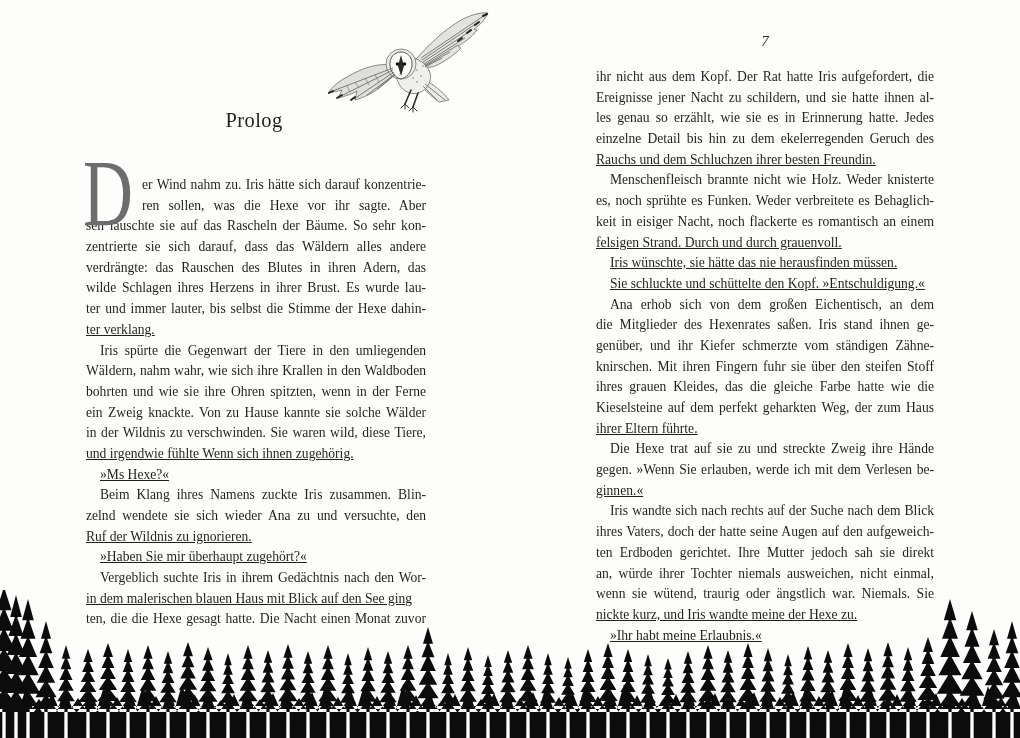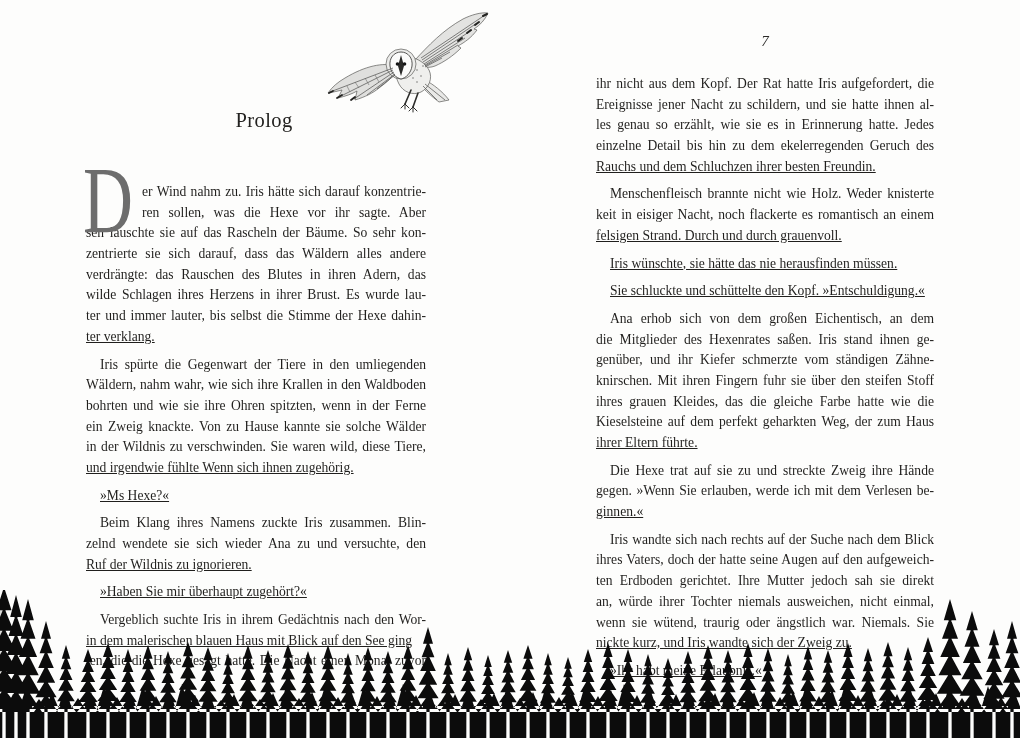--- a/index.html
+++ b/index.html
@@ -4,31 +4,31 @@
 <style>
   html,body{margin:0;padding:0;}
   body{
     width:1020px;height:738px;position:relative;overflow:hidden;
     background:#fdfdfc;
     font-family:"Liberation Serif","DejaVu Serif",serif;
   }
   .spread{position:absolute;inset:0;}
   .page-edge{position:absolute;left:0;top:606px;width:6px;height:72px;background:#dcdcda;}
   .heading{
-    position:absolute;left:94px;top:109px;width:340px;text-align:center;
+    position:absolute;left:84px;top:109px;width:340px;text-align:center;
     font-size:20.5px;letter-spacing:.4px;color:#232220;
   }
   .pageno{
     position:absolute;left:596px;top:33px;width:338px;text-align:center;
     font-style:italic;font-size:15px;color:#2a2927;
   }
   .column{position:absolute;color:#201f1d;font-size:13.6px;}
   #col-left{left:86px;top:175px;width:340px;}
   #col-right{left:596px;top:67px;width:338px;}
-  .para{position:relative;margin-top:7px;}
+  .para{position:relative;}
   .line{
     height:20.7px;line-height:20.7px;overflow:hidden;
     text-align:justify;text-align-last:justify;
   }
   .line.last{text-align-last:left;text-decoration:underline;}
   .line.indent{text-indent:14px;}
   .dropfloat{float:left;width:56px;height:41px;}
   .dropglyph{
     position:absolute;left:-3px;top:-18px;
     font-size:96px;line-height:.78;color:#6d6d6d;
@@ -159,20 +159,21 @@
   <div class="column" id="col-right">
       <div class="para">
         <div class="line">ihr nicht aus dem Kopf. Der Rat hatte Iris aufgefordert, die</div>
         <div class="line">Ereignisse jener Nacht zu schildern, und sie hatte ihnen al-</div>
         <div class="line">les genau so erzählt, wie sie es in Erinnerung hatte. Jedes</div>
         <div class="line">einzelne Detail bis hin zu dem ekelerregenden Geruch des</div>
         <div class="line last">Rauchs und dem Schluchzen ihrer besten Freundin.</div>
       </div>
       <div class="para">
         <div class="line indent">Menschenfleisch brannte nicht wie Holz. Weder knisterte</div>
+        <div class="line">es, noch sprühte es Funken. Weder verbreitete es Behaglich-</div>
         <div class="line">keit in eisiger Nacht, noch flackerte es romantisch an einem</div>
         <div class="line last">felsigen Strand. Durch und durch grauenvoll.</div>
       </div>
       <div class="para">
         <div class="line last indent">Iris wünschte, sie hätte das nie herausfinden müssen.</div>
       </div>
       <div class="para">
         <div class="line last indent">Sie schluckte und schüttelte den Kopf. »Entschuldigung.«</div>
       </div>
       <div class="para">
@@ -188,21 +189,21 @@
         <div class="line indent">Die Hexe trat auf sie zu und streckte Zweig ihre Hände ent-</div>
         <div class="line">gegen. »Wenn Sie erlauben, werde ich mit dem Verlesen be-</div>
         <div class="line last">ginnen.«</div>
       </div>
       <div class="para">
         <div class="line indent">Iris wandte sich nach rechts auf der Suche nach dem Blick</div>
         <div class="line">ihres Vaters, doch der hatte seine Augen auf den aufgeweich-</div>
         <div class="line">ten Erdboden gerichtet. Ihre Mutter jedoch sah sie direkt</div>
         <div class="line">an, würde ihrer Tochter niemals ausweichen, nicht einmal,</div>
         <div class="line">wenn sie wütend, traurig oder ängstlich war. Niemals. Sie</div>
-        <div class="line last">nickte kurz, und Iris wandte sich der Zweig zu.</div>
+        <div class="line last">nickte kurz, und Iris wandte meine der Hexe zu.</div>
       </div>
       <div class="para">
         <div class="line last indent">»Ihr habt meine Erlaubnis.«</div>
       </div>
     </div>
 
   <svg id="forest" viewBox="0 0 1020 148" preserveAspectRatio="none" aria-hidden="true">
     <path id="forest-path" fill="#0c0c0c" d="M0,116 H1020 V148 H0 Z M0,110 L-7,119 L7,119 Z M13,104 L6,119 L20,119 Z M26,98 L19,119 L33,119 Z M39,109 L32,119 L46,119 Z M52,103 L45,119 L59,119 Z M65,97 L58,119 L72,119 Z M78,108 L71,119 L85,119 Z M91,102 L84,119 L98,119 Z M104,96 L97,119 L111,119 Z M117,107 L110,119 L124,119 Z M130,101 L123,119 L137,119 Z M143,95 L136,119 L150,119 Z M156,106 L149,119 L163,119 Z M169,100 L162,119 L176,119 Z M182,94 L175,119 L189,119 Z M195,105 L188,119 L202,119 Z M208,99 L201,119 L215,119 Z M221,110 L214,119 L228,119 Z M234,104 L227,119 L241,119 Z M247,98 L240,119 L254,119 Z M260,109 L253,119 L267,119 Z M273,103 L266,119 L280,119 Z M286,97 L279,119 L293,119 Z M299,108 L292,119 L306,119 Z M312,102 L305,119 L319,119 Z M325,96 L318,119 L332,119 Z M338,107 L331,119 L345,119 Z M351,101 L344,119 L358,119 Z M364,95 L357,119 L371,119 Z M377,106 L370,119 L384,119 Z M390,100 L383,119 L397,119 Z M403,94 L396,119 L410,119 Z M416,105 L409,119 L423,119 Z M429,99 L422,119 L436,119 Z M442,110 L435,119 L449,119 Z M455,104 L448,119 L462,119 Z M468,98 L461,119 L475,119 Z M481,109 L474,119 L488,119 Z M494,103 L487,119 L501,119 Z M507,97 L500,119 L514,119 Z M520,108 L513,119 L527,119 Z M533,102 L526,119 L540,119 Z M546,96 L539,119 L553,119 Z M559,107 L552,119 L566,119 Z M572,101 L565,119 L579,119 Z M585,95 L578,119 L592,119 Z M598,106 L591,119 L605,119 Z M611,100 L604,119 L618,119 Z M624,94 L617,119 L631,119 Z M637,105 L630,119 L644,119 Z M650,99 L643,119 L657,119 Z M663,110 L656,119 L670,119 Z M676,104 L669,119 L683,119 Z M689,98 L682,119 L696,119 Z M702,109 L695,119 L709,119 Z M715,103 L708,119 L722,119 Z M728,97 L721,119 L735,119 Z M741,108 L734,119 L748,119 Z M754,102 L747,119 L761,119 Z M767,96 L760,119 L774,119 Z M780,107 L773,119 L787,119 Z M793,101 L786,119 L800,119 Z M806,95 L799,119 L813,119 Z M819,106 L812,119 L826,119 Z M832,100 L825,119 L839,119 Z M845,94 L838,119 L852,119 Z M858,105 L851,119 L865,119 Z M871,99 L864,119 L878,119 Z M884,110 L877,119 L891,119 Z M897,104 L890,119 L904,119 Z M910,98 L903,119 L917,119 Z M923,109 L916,119 L930,119 Z M936,103 L929,119 L943,119 Z M949,97 L942,119 L956,119 Z M962,108 L955,119 L969,119 Z M975,102 L968,119 L982,119 Z M988,96 L981,119 L995,119 Z M1001,107 L994,119 L1008,119 Z M1014,101 L1007,119 L1021,119 Z M4,-3.0 L-3.5,20.3 L11.5,20.3 Z M4,17.3 L-5.6,40.7 L13.6,40.7 Z M4,37.7 L-7.7,61.0 L15.7,61.0 Z M4,58.0 L-9.8,81.3 L17.8,81.3 Z M4,78.3 L-11.9,101.7 L19.9,101.7 Z M4,98.7 L-14.0,122.0 L22.0,122.0 Z M2.6,3 L2.3,148 L5.7,148 L5.4,3 Z M16,5.0 L10.2,27.0 L21.8,27.0 Z M16,24.0 L8.5,46.0 L23.5,46.0 Z M16,43.0 L6.9,65.0 L25.1,65.0 Z M16,62.0 L5.3,84.0 L26.7,84.0 Z M16,81.0 L3.6,103.0 L28.4,103.0 Z M16,100.0 L2.0,122.0 L30.0,122.0 Z M14.6,11 L14.3,148 L17.7,148 L17.4,11 Z M28,9.0 L22.2,30.3 L33.8,30.3 Z M28,27.3 L20.5,48.7 L35.5,48.7 Z M28,45.7 L18.9,67.0 L37.1,67.0 Z M28,64.0 L17.3,85.3 L38.7,85.3 Z M28,82.3 L15.6,103.7 L40.4,103.7 Z M28,100.7 L14.0,122.0 L42.0,122.0 Z M26.6,15 L26.3,148 L29.7,148 L29.4,15 Z M46,31.0 L41.0,48.7 L51.0,48.7 Z M46,45.7 L39.6,63.3 L52.4,63.3 Z M46,60.3 L38.2,78.0 L53.8,78.0 Z M46,75.0 L36.8,92.7 L55.2,92.7 Z M46,89.7 L35.4,107.3 L56.6,107.3 Z M46,104.3 L34.0,122.0 L58.0,122.0 Z M44.6,37 L44.3,148 L47.7,148 L47.4,37 Z M66,55.0 L61.8,68.7 L70.2,68.7 Z M66,65.7 L60.7,79.3 L71.3,79.3 Z M66,76.3 L59.5,90.0 L72.5,90.0 Z M66,87.0 L58.3,100.7 L73.7,100.7 Z M66,97.7 L57.2,111.3 L74.8,111.3 Z M66,108.3 L56.0,122.0 L76.0,122.0 Z M64.6,61 L64.3,148 L67.7,148 L67.4,61 Z M88,59.0 L83.4,72.0 L92.6,72.0 Z M88,69.0 L82.1,82.0 L93.9,82.0 Z M88,79.0 L80.8,92.0 L95.2,92.0 Z M88,89.0 L79.6,102.0 L96.4,102.0 Z M88,99.0 L78.3,112.0 L97.7,112.0 Z M88,109.0 L77.0,122.0 L99.0,122.0 Z M86.6,65 L86.3,148 L89.7,148 L89.4,65 Z M108,53.0 L103.0,67.0 L113.0,67.0 Z M108,64.0 L101.6,78.0 L114.4,78.0 Z M108,75.0 L100.2,89.0 L115.8,89.0 Z M108,86.0 L98.8,100.0 L117.2,100.0 Z M108,97.0 L97.4,111.0 L118.6,111.0 Z M108,108.0 L96.0,122.0 L120.0,122.0 Z M106.6,59 L106.3,148 L109.7,148 L109.4,59 Z M128,59.0 L123.8,72.0 L132.2,72.0 Z M128,69.0 L122.7,82.0 L133.3,82.0 Z M128,79.0 L121.5,92.0 L134.5,92.0 Z M128,89.0 L120.3,102.0 L135.7,102.0 Z M128,99.0 L119.2,112.0 L136.8,112.0 Z M128,109.0 L118.0,122.0 L138.0,122.0 Z M126.6,65 L126.3,148 L129.7,148 L129.4,65 Z M148,55.0 L143.4,68.7 L152.6,68.7 Z M148,65.7 L142.1,79.3 L153.9,79.3 Z M148,76.3 L140.8,90.0 L155.2,90.0 Z M148,87.0 L139.6,100.7 L156.4,100.7 Z M148,97.7 L138.3,111.3 L157.7,111.3 Z M148,108.3 L137.0,122.0 L159.0,122.0 Z M146.6,61 L146.3,148 L149.7,148 L149.4,61 Z M168,61.0 L163.8,73.7 L172.2,73.7 Z M168,70.7 L162.7,83.3 L173.3,83.3 Z M168,80.3 L161.5,93.0 L174.5,93.0 Z M168,90.0 L160.3,102.7 L175.7,102.7 Z M168,99.7 L159.2,112.3 L176.8,112.3 Z M168,109.3 L158.0,122.0 L178.0,122.0 Z M166.6,67 L166.3,148 L169.7,148 L169.4,67 Z M188,52.0 L183.0,66.2 L193.0,66.2 Z M188,63.2 L181.6,77.3 L194.4,77.3 Z M188,74.3 L180.2,88.5 L195.8,88.5 Z M188,85.5 L178.8,99.7 L197.2,99.7 Z M188,96.7 L177.4,110.8 L198.6,110.8 Z M188,107.8 L176.0,122.0 L200.0,122.0 Z M186.6,58 L186.3,148 L189.7,148 L189.4,58 Z M208,57.0 L203.4,70.3 L212.6,70.3 Z M208,67.3 L202.1,80.7 L213.9,80.7 Z M208,77.7 L200.8,91.0 L215.2,91.0 Z M208,88.0 L199.6,101.3 L216.4,101.3 Z M208,98.3 L198.3,111.7 L217.7,111.7 Z M208,108.7 L197.0,122.0 L219.0,122.0 Z M206.6,63 L206.3,148 L209.7,148 L209.4,63 Z M228,63.0 L224.3,75.3 L231.8,75.3 Z M228,72.3 L223.2,84.7 L232.8,84.7 Z M228,81.7 L222.2,94.0 L233.8,94.0 Z M228,91.0 L221.1,103.3 L234.9,103.3 Z M228,100.3 L220.1,112.7 L235.9,112.7 Z M228,109.7 L219.0,122.0 L237.0,122.0 Z M226.6,69 L226.3,148 L229.7,148 L229.4,69 Z M248,55.0 L243.4,68.7 L252.6,68.7 Z M248,65.7 L242.1,79.3 L253.9,79.3 Z M248,76.3 L240.8,90.0 L255.2,90.0 Z M248,87.0 L239.6,100.7 L256.4,100.7 Z M248,97.7 L238.3,111.3 L257.7,111.3 Z M248,108.3 L237.0,122.0 L259.0,122.0 Z M246.6,61 L246.3,148 L249.7,148 L249.4,61 Z M268,60.0 L263.8,72.8 L272.2,72.8 Z M268,69.8 L262.7,82.7 L273.3,82.7 Z M268,79.7 L261.5,92.5 L274.5,92.5 Z M268,89.5 L260.3,102.3 L275.7,102.3 Z M268,99.3 L259.2,112.2 L276.8,112.2 Z M268,109.2 L258.0,122.0 L278.0,122.0 Z M266.6,66 L266.3,148 L269.7,148 L269.4,66 Z M288,54.0 L283.4,67.8 L292.6,67.8 Z M288,64.8 L282.1,78.7 L293.9,78.7 Z M288,75.7 L280.9,89.5 L295.1,89.5 Z M288,86.5 L279.6,100.3 L296.4,100.3 Z M288,97.3 L278.3,111.2 L297.7,111.2 Z M288,108.2 L277.0,122.0 L299.0,122.0 Z M286.6,60 L286.3,148 L289.7,148 L289.4,60 Z M308,61.0 L303.8,73.7 L312.2,73.7 Z M308,70.7 L302.7,83.3 L313.3,83.3 Z M308,80.3 L301.5,93.0 L314.5,93.0 Z M308,90.0 L300.3,102.7 L315.7,102.7 Z M308,99.7 L299.2,112.3 L316.8,112.3 Z M308,109.3 L298.0,122.0 L318.0,122.0 Z M306.6,67 L306.3,148 L309.7,148 L309.4,67 Z M328,55.0 L323.4,68.7 L332.6,68.7 Z M328,65.7 L322.1,79.3 L333.9,79.3 Z M328,76.3 L320.9,90.0 L335.1,90.0 Z M328,87.0 L319.6,100.7 L336.4,100.7 Z M328,97.7 L318.3,111.3 L337.7,111.3 Z M328,108.3 L317.0,122.0 L339.0,122.0 Z M326.6,61 L326.3,148 L329.7,148 L329.4,61 Z M348,63.0 L344.3,75.3 L351.8,75.3 Z M348,72.3 L343.2,84.7 L352.8,84.7 Z M348,81.7 L342.1,94.0 L353.9,94.0 Z M348,91.0 L341.1,103.3 L354.9,103.3 Z M348,100.3 L340.1,112.7 L355.9,112.7 Z M348,109.7 L339.0,122.0 L357.0,122.0 Z M346.6,69 L346.3,148 L349.7,148 L349.4,69 Z M368,57.0 L363.8,70.3 L372.2,70.3 Z M368,67.3 L362.7,80.7 L373.3,80.7 Z M368,77.7 L361.5,91.0 L374.5,91.0 Z M368,88.0 L360.3,101.3 L375.7,101.3 Z M368,98.3 L359.2,111.7 L376.8,111.7 Z M368,108.7 L358.0,122.0 L378.0,122.0 Z M366.6,63 L366.3,148 L369.7,148 L369.4,63 Z M388,61.0 L383.8,73.7 L392.2,73.7 Z M388,70.7 L382.7,83.3 L393.3,83.3 Z M388,80.3 L381.5,93.0 L394.5,93.0 Z M388,90.0 L380.3,102.7 L395.7,102.7 Z M388,99.7 L379.2,112.3 L396.8,112.3 Z M388,109.3 L378.0,122.0 L398.0,122.0 Z M386.6,67 L386.3,148 L389.7,148 L389.4,67 Z M408,55.0 L403.4,68.7 L412.6,68.7 Z M408,65.7 L402.1,79.3 L413.9,79.3 Z M408,76.3 L400.9,90.0 L415.1,90.0 Z M408,87.0 L399.6,100.7 L416.4,100.7 Z M408,97.7 L398.3,111.3 L417.7,111.3 Z M408,108.3 L397.0,122.0 L419.0,122.0 Z M406.6,61 L406.3,148 L409.7,148 L409.4,61 Z M428,37.0 L423.0,53.7 L433.0,53.7 Z M428,50.7 L421.6,67.3 L434.4,67.3 Z M428,64.3 L420.2,81.0 L435.8,81.0 Z M428,78.0 L418.8,94.7 L437.2,94.7 Z M428,91.7 L417.4,108.3 L438.6,108.3 Z M428,105.3 L416.0,122.0 L440.0,122.0 Z M426.6,43 L426.3,148 L429.7,148 L429.4,43 Z M448,63.0 L444.3,75.3 L451.8,75.3 Z M448,72.3 L443.2,84.7 L452.8,84.7 Z M448,81.7 L442.1,94.0 L453.9,94.0 Z M448,91.0 L441.1,103.3 L454.9,103.3 Z M448,100.3 L440.1,112.7 L455.9,112.7 Z M448,109.7 L439.0,122.0 L457.0,122.0 Z M446.6,69 L446.3,148 L449.7,148 L449.4,69 Z M468,57.0 L463.8,70.3 L472.2,70.3 Z M468,67.3 L462.7,80.7 L473.3,80.7 Z M468,77.7 L461.5,91.0 L474.5,91.0 Z M468,88.0 L460.3,101.3 L475.7,101.3 Z M468,98.3 L459.2,111.7 L476.8,111.7 Z M468,108.7 L458.0,122.0 L478.0,122.0 Z M466.6,63 L466.3,148 L469.7,148 L469.4,63 Z M488,65.0 L484.3,77.0 L491.8,77.0 Z M488,74.0 L483.2,86.0 L492.8,86.0 Z M488,83.0 L482.1,95.0 L493.9,95.0 Z M488,92.0 L481.1,104.0 L494.9,104.0 Z M488,101.0 L480.1,113.0 L495.9,113.0 Z M488,110.0 L479.0,122.0 L497.0,122.0 Z M486.6,71 L486.3,148 L489.7,148 L489.4,71 Z M508,60.0 L503.8,72.8 L512.2,72.8 Z M508,69.8 L502.7,82.7 L513.3,82.7 Z M508,79.7 L501.5,92.5 L514.5,92.5 Z M508,89.5 L500.3,102.3 L515.7,102.3 Z M508,99.3 L499.2,112.2 L516.8,112.2 Z M508,109.2 L498.0,122.0 L518.0,122.0 Z M506.6,66 L506.3,148 L509.7,148 L509.4,66 Z M528,55.0 L523.4,68.7 L532.6,68.7 Z M528,65.7 L522.1,79.3 L533.9,79.3 Z M528,76.3 L520.9,90.0 L535.1,90.0 Z M528,87.0 L519.6,100.7 L536.4,100.7 Z M528,97.7 L518.3,111.3 L537.7,111.3 Z M528,108.3 L517.0,122.0 L539.0,122.0 Z M526.6,61 L526.3,148 L529.7,148 L529.4,61 Z M548,63.0 L544.3,75.3 L551.8,75.3 Z M548,72.3 L543.2,84.7 L552.8,84.7 Z M548,81.7 L542.1,94.0 L553.9,94.0 Z M548,91.0 L541.1,103.3 L554.9,103.3 Z M548,100.3 L540.0,112.7 L556.0,112.7 Z M548,109.7 L539.0,122.0 L557.0,122.0 Z M546.6,69 L546.3,148 L549.7,148 L549.4,69 Z M568,67.0 L564.3,78.7 L571.8,78.7 Z M568,75.7 L563.2,87.3 L572.8,87.3 Z M568,84.3 L562.1,96.0 L573.9,96.0 Z M568,93.0 L561.1,104.7 L574.9,104.7 Z M568,101.7 L560.0,113.3 L576.0,113.3 Z M568,110.3 L559.0,122.0 L577.0,122.0 Z M566.6,73 L566.3,148 L569.7,148 L569.4,73 Z M588,59.0 L583.8,72.0 L592.2,72.0 Z M588,69.0 L582.7,82.0 L593.3,82.0 Z M588,79.0 L581.5,92.0 L594.5,92.0 Z M588,89.0 L580.3,102.0 L595.7,102.0 Z M588,99.0 L579.2,112.0 L596.8,112.0 Z M588,109.0 L578.0,122.0 L598.0,122.0 Z M586.6,65 L586.3,148 L589.7,148 L589.4,65 Z M608,53.0 L603.4,67.0 L612.6,67.0 Z M608,64.0 L602.1,78.0 L613.9,78.0 Z M608,75.0 L600.9,89.0 L615.1,89.0 Z M608,86.0 L599.6,100.0 L616.4,100.0 Z M608,97.0 L598.3,111.0 L617.7,111.0 Z M608,108.0 L597.0,122.0 L619.0,122.0 Z M606.6,59 L606.3,148 L609.7,148 L609.4,59 Z M628,59.0 L623.8,72.0 L632.2,72.0 Z M628,69.0 L622.7,82.0 L633.3,82.0 Z M628,79.0 L621.5,92.0 L634.5,92.0 Z M628,89.0 L620.3,102.0 L635.7,102.0 Z M628,99.0 L619.2,112.0 L636.8,112.0 Z M628,109.0 L618.0,122.0 L638.0,122.0 Z M626.6,65 L626.3,148 L629.7,148 L629.4,65 Z M648,64.0 L644.3,76.2 L651.8,76.2 Z M648,73.2 L643.2,85.3 L652.8,85.3 Z M648,82.3 L642.1,94.5 L653.9,94.5 Z M648,91.5 L641.1,103.7 L654.9,103.7 Z M648,100.7 L640.0,112.8 L656.0,112.8 Z M648,109.8 L639.0,122.0 L657.0,122.0 Z M646.6,70 L646.3,148 L649.7,148 L649.4,70 Z M668,68.0 L664.3,79.5 L671.8,79.5 Z M668,76.5 L663.2,88.0 L672.8,88.0 Z M668,85.0 L662.1,96.5 L673.9,96.5 Z M668,93.5 L661.1,105.0 L674.9,105.0 Z M668,102.0 L660.0,113.5 L676.0,113.5 Z M668,110.5 L659.0,122.0 L677.0,122.0 Z M666.6,74 L666.3,148 L669.7,148 L669.4,74 Z M688,61.0 L683.8,73.7 L692.2,73.7 Z M688,70.7 L682.7,83.3 L693.3,83.3 Z M688,80.3 L681.5,93.0 L694.5,93.0 Z M688,90.0 L680.3,102.7 L695.7,102.7 Z M688,99.7 L679.2,112.3 L696.8,112.3 Z M688,109.3 L678.0,122.0 L698.0,122.0 Z M686.6,67 L686.3,148 L689.7,148 L689.4,67 Z M708,55.0 L703.4,68.7 L712.6,68.7 Z M708,65.7 L702.1,79.3 L713.9,79.3 Z M708,76.3 L700.9,90.0 L715.1,90.0 Z M708,87.0 L699.6,100.7 L716.4,100.7 Z M708,97.7 L698.3,111.3 L717.7,111.3 Z M708,108.3 L697.0,122.0 L719.0,122.0 Z M706.6,61 L706.3,148 L709.7,148 L709.4,61 Z M728,60.0 L723.8,72.8 L732.2,72.8 Z M728,69.8 L722.7,82.7 L733.3,82.7 Z M728,79.7 L721.5,92.5 L734.5,92.5 Z M728,89.5 L720.3,102.3 L735.7,102.3 Z M728,99.3 L719.2,112.2 L736.8,112.2 Z M728,109.2 L718.0,122.0 L738.0,122.0 Z M726.6,66 L726.3,148 L729.7,148 L729.4,66 Z M748,53.0 L743.4,67.0 L752.6,67.0 Z M748,64.0 L742.1,78.0 L753.9,78.0 Z M748,75.0 L740.9,89.0 L755.1,89.0 Z M748,86.0 L739.6,100.0 L756.4,100.0 Z M748,97.0 L738.3,111.0 L757.7,111.0 Z M748,108.0 L737.0,122.0 L759.0,122.0 Z M746.6,59 L746.3,148 L749.7,148 L749.4,59 Z M768,58.0 L763.8,71.2 L772.2,71.2 Z M768,68.2 L762.7,81.3 L773.3,81.3 Z M768,78.3 L761.5,91.5 L774.5,91.5 Z M768,88.5 L760.3,101.7 L775.7,101.7 Z M768,98.7 L759.2,111.8 L776.8,111.8 Z M768,108.8 L758.0,122.0 L778.0,122.0 Z M766.6,64 L766.3,148 L769.7,148 L769.4,64 Z M788,64.0 L784.3,76.2 L791.8,76.2 Z M788,73.2 L783.2,85.3 L792.8,85.3 Z M788,82.3 L782.1,94.5 L793.9,94.5 Z M788,91.5 L781.1,103.7 L794.9,103.7 Z M788,100.7 L780.0,112.8 L796.0,112.8 Z M788,109.8 L779.0,122.0 L797.0,122.0 Z M786.6,70 L786.3,148 L789.7,148 L789.4,70 Z M808,56.0 L803.8,69.5 L812.2,69.5 Z M808,66.5 L802.7,80.0 L813.3,80.0 Z M808,77.0 L801.5,90.5 L814.5,90.5 Z M808,87.5 L800.3,101.0 L815.7,101.0 Z M808,98.0 L799.2,111.5 L816.8,111.5 Z M808,108.5 L798.0,122.0 L818.0,122.0 Z M806.6,62 L806.3,148 L809.7,148 L809.4,62 Z M828,60.0 L823.8,72.8 L832.2,72.8 Z M828,69.8 L822.7,82.7 L833.3,82.7 Z M828,79.7 L821.5,92.5 L834.5,92.5 Z M828,89.5 L820.3,102.3 L835.7,102.3 Z M828,99.3 L819.2,112.2 L836.8,112.2 Z M828,109.2 L818.0,122.0 L838.0,122.0 Z M826.6,66 L826.3,148 L829.7,148 L829.4,66 Z M848,53.0 L843.4,67.0 L852.6,67.0 Z M848,64.0 L842.1,78.0 L853.9,78.0 Z M848,75.0 L840.9,89.0 L855.1,89.0 Z M848,86.0 L839.6,100.0 L856.4,100.0 Z M848,97.0 L838.3,111.0 L857.7,111.0 Z M848,108.0 L837.0,122.0 L859.0,122.0 Z M846.6,59 L846.3,148 L849.7,148 L849.4,59 Z M868,58.0 L863.8,71.2 L872.2,71.2 Z M868,68.2 L862.7,81.3 L873.3,81.3 Z M868,78.3 L861.5,91.5 L874.5,91.5 Z M868,88.5 L860.3,101.7 L875.7,101.7 Z M868,98.7 L859.2,111.8 L876.8,111.8 Z M868,108.8 L858.0,122.0 L878.0,122.0 Z M866.6,64 L866.3,148 L869.7,148 L869.4,64 Z M888,52.0 L883.4,66.2 L892.6,66.2 Z M888,63.2 L882.1,77.3 L893.9,77.3 Z M888,74.3 L880.9,88.5 L895.1,88.5 Z M888,85.5 L879.6,99.7 L896.4,99.7 Z M888,96.7 L878.3,110.8 L897.7,110.8 Z M888,107.8 L877.0,122.0 L899.0,122.0 Z M886.6,58 L886.3,148 L889.7,148 L889.4,58 Z M908,57.0 L903.8,70.3 L912.2,70.3 Z M908,67.3 L902.7,80.7 L913.3,80.7 Z M908,77.7 L901.5,91.0 L914.5,91.0 Z M908,88.0 L900.3,101.3 L915.7,101.3 Z M908,98.3 L899.2,111.7 L916.8,111.7 Z M908,108.7 L898.0,122.0 L918.0,122.0 Z M906.6,63 L906.3,148 L909.7,148 L909.4,63 Z M928,47.0 L923.0,62.0 L933.0,62.0 Z M928,59.0 L921.6,74.0 L934.4,74.0 Z M928,71.0 L920.2,86.0 L935.8,86.0 Z M928,83.0 L918.8,98.0 L937.2,98.0 Z M928,95.0 L917.4,110.0 L938.6,110.0 Z M928,107.0 L916.0,122.0 L940.0,122.0 Z M926.6,53 L926.3,148 L929.7,148 L929.4,53 Z M950,9.0 L943.8,30.3 L956.3,30.3 Z M950,27.3 L942.0,48.7 L958.0,48.7 Z M950,45.7 L940.3,67.0 L959.8,67.0 Z M950,64.0 L938.5,85.3 L961.5,85.3 Z M950,82.3 L936.8,103.7 L963.3,103.7 Z M950,100.7 L935.0,122.0 L965.0,122.0 Z M948.6,15 L948.3,148 L951.7,148 L951.4,15 Z M972,21.0 L966.2,40.3 L977.8,40.3 Z M972,37.3 L964.5,56.7 L979.5,56.7 Z M972,53.7 L962.9,73.0 L981.1,73.0 Z M972,70.0 L961.3,89.3 L982.7,89.3 Z M972,86.3 L959.6,105.7 L984.4,105.7 Z M972,102.7 L958.0,122.0 L986.0,122.0 Z M970.6,27 L970.3,148 L973.7,148 L973.4,27 Z M994,39.0 L989.0,55.3 L999.0,55.3 Z M994,52.3 L987.6,68.7 L1000.4,68.7 Z M994,65.7 L986.2,82.0 L1001.8,82.0 Z M994,79.0 L984.8,95.3 L1003.2,95.3 Z M994,92.3 L983.4,108.7 L1004.6,108.7 Z M994,105.7 L982.0,122.0 L1006.0,122.0 Z M992.6,45 L992.3,148 L995.7,148 L995.4,45 Z M1012,31.0 L1007.0,48.7 L1017.0,48.7 Z M1012,45.7 L1005.6,63.3 L1018.4,63.3 Z M1012,60.3 L1004.2,78.0 L1019.8,78.0 Z M1012,75.0 L1002.8,92.7 L1021.2,92.7 Z M1012,89.7 L1001.4,107.3 L1022.6,107.3 Z M1012,104.3 L1000.0,122.0 L1024.0,122.0 Z M1010.6,37 L1010.3,148 L1013.7,148 L1013.4,37 Z "></path>
   </svg>
 

